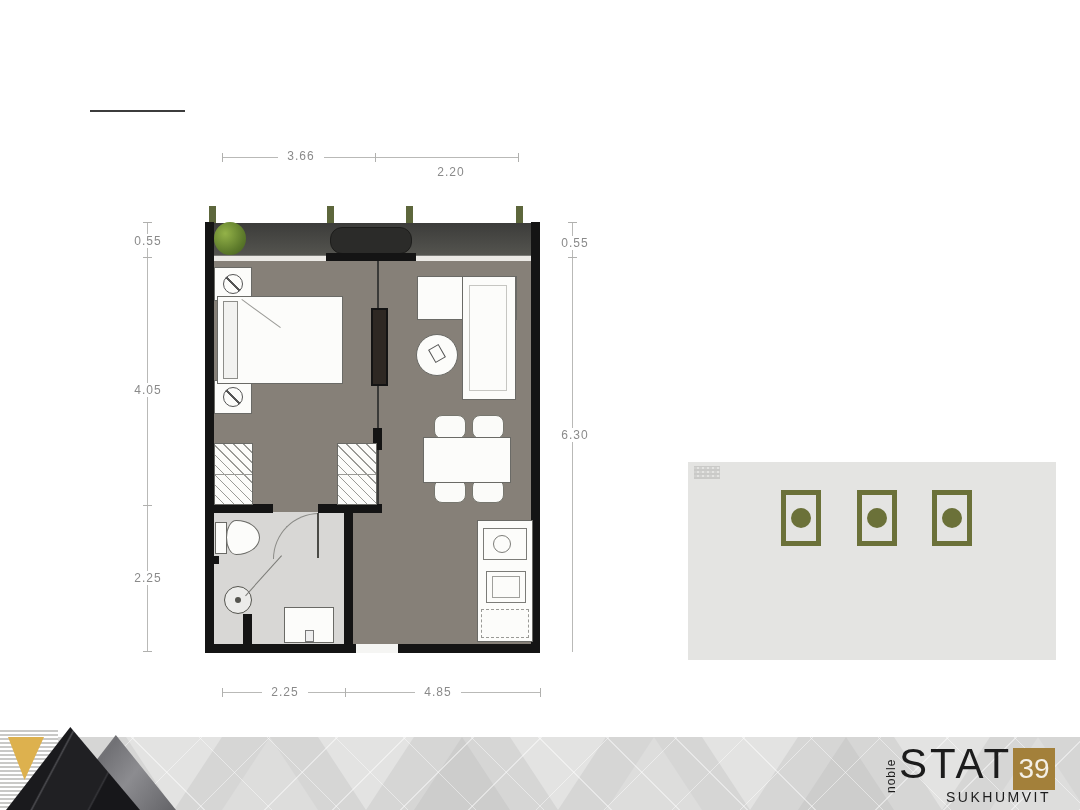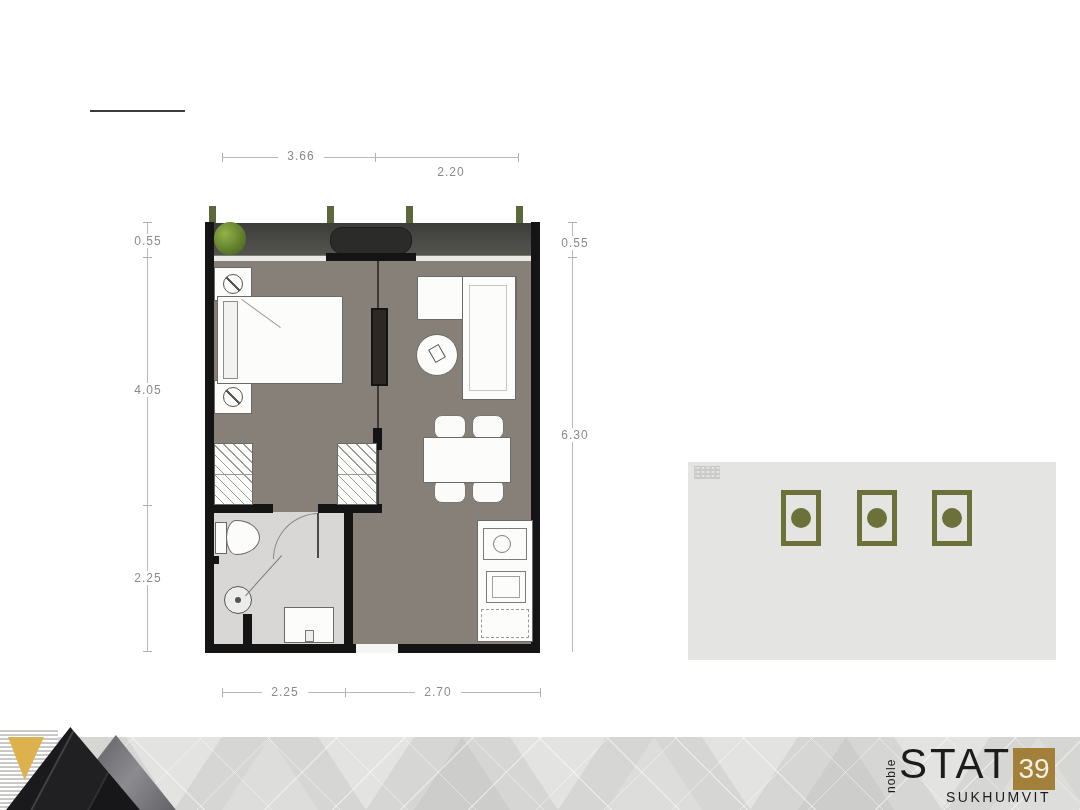--- a/index.html
+++ b/index.html
@@ -102,21 +102,21 @@
   <div class="abs dtick" style="left:568px;top:222px;width:9px;height:1px;"></div>
   <div class="abs dtick" style="left:568px;top:257px;width:9px;height:1px;"></div>
   <div class="abs dlabel" style="left:552px;top:236px;">0.55</div>
   <div class="abs dlabel" style="left:552px;top:428px;">6.30</div>
 
   <div class="abs dline" style="left:222px;top:692px;width:318px;height:1px;"></div>
   <div class="abs dtick" style="left:222px;top:688px;width:1px;height:9px;"></div>
   <div class="abs dtick" style="left:345px;top:688px;width:1px;height:9px;"></div>
   <div class="abs dtick" style="left:540px;top:688px;width:1px;height:9px;"></div>
   <div class="abs dlabel" style="left:262px;top:685px;">2.25</div>
-  <div class="abs dlabel" style="left:415px;top:685px;">2.70</div>
+  <div class="abs dlabel" style="left:415px;top:685px;">4.85</div>
 
   <div class="abs post" style="left:209px;top:206px;width:7px;height:17px;"></div>
   <div class="abs post" style="left:327px;top:206px;width:7px;height:17px;"></div>
   <div class="abs post" style="left:406px;top:206px;width:7px;height:17px;"></div>
   <div class="abs post" style="left:516px;top:206px;width:7px;height:17px;"></div>
   <div class="abs balcony" style="left:210px;top:223px;width:325px;height:32px;"></div>
   <div class="abs ac" style="left:330px;top:227px;width:80px;height:25px;"></div>
   <div class="abs plant" style="left:214px;top:222px;width:32px;height:33px;"></div>
 
   <div class="abs sill" style="left:214px;top:255px;width:317px;height:5px;"></div>

